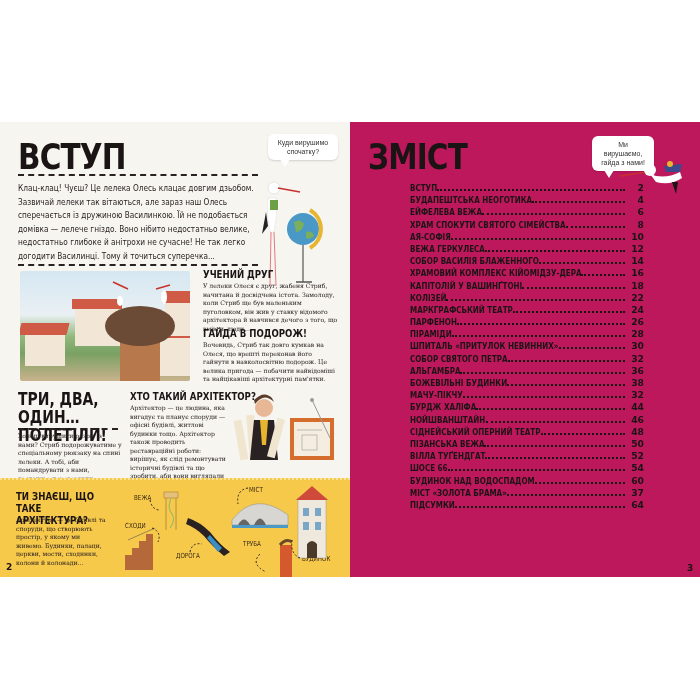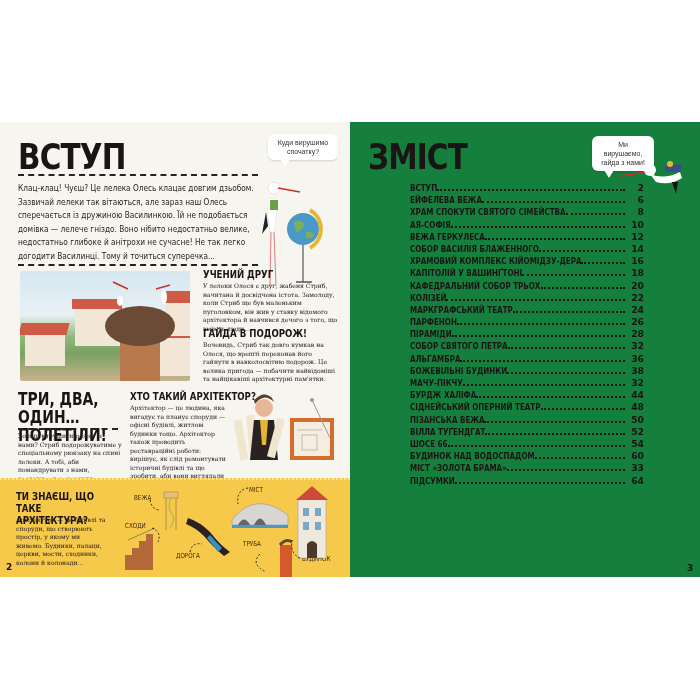--- a/index.html
+++ b/index.html
@@ -1,19 +1,19 @@
 <!DOCTYPE html>
 <html><head>
 <meta charset="utf-8">
 <style>
   * { box-sizing: border-box; margin: 0; padding: 0; }
   body { width: 700px; height: 700px; background: #ffffff; position: relative; overflow: hidden; font-family: "Liberation Sans", sans-serif; }
   .spread { position: absolute; left: 0; top: 122px; width: 676px; height: 455px; }
   .page-left { position: absolute; left: 0; top: 0; width: 350px; height: 455px; background: #f6f5f0; overflow: hidden; }
-  .page-right { position: absolute; left: 350px; top: 0; width: 350px; height: 455px; background: #15803d; overflow: hidden; padding-left: 12px; }
+  .page-right { position: absolute; left: 350px; top: 0; width: 350px; height: 455px; background: #be185d; overflow: hidden; padding-left: 12px; }
 
   .title-big { position: absolute; font-family: "DejaVu Sans", sans-serif; font-weight: bold; color: #1a1414; letter-spacing: -1px; transform: scaleX(0.82); transform-origin: left top; }
   .intro-title { left: 18px; top: 14px; font-size: 36px; }
   .toc-title { left: 18px; top: 14px; font-size: 36px; }
 
   .dash { position: absolute; height: 0; border-top: 2px dashed #2a2222; }
   .intro-text { position: absolute; left: 18px; top: 60px; width: 240px; font-size: 8.4px; line-height: 13.5px; color: #2a2222; font-family: "DejaVu Sans", sans-serif; transform: scaleX(0.88); transform-origin: left top; width: 275px; }
 
   .bubble { position: absolute; background: #fff; border-radius: 6px; font-size: 7px; line-height: 9px; color: #333; text-align: center; padding: 4px 6px; box-shadow: 0 1px 2px rgba(0,0,0,0.15); }
   .bubble::after { content: ""; position: absolute; width: 0; height: 0; border-left: 5px solid transparent; border-right: 5px solid transparent; border-top: 8px solid #fff; bottom: -7px; left: 12px; }
@@ -185,20 +185,25 @@
       <path d="M52 24 L56 36 L58 24 Z" fill="#1a1414"></path>
     </svg>
 
     <div class="toc" id="toc-list">
         <div class="toc-row">
     <span class="toc-label" style="margin-right: -7.85843px;">ВСТУП</span>
     <span class="toc-dots"></span>
     <span class="toc-page">2</span>
   </div>
         <div class="toc-row">
+    <span class="toc-label" style="margin-right: -34.8934px;">БУДАПЕШТСЬКА НЕОГОТИКА</span>
+    <span class="toc-dots"></span>
+    <span class="toc-page">4</span>
+  </div>
+        <div class="toc-row">
     <span class="toc-label" style="margin-right: -20.0694px;">ЕЙФЕЛЕВА ВЕЖА</span>
     <span class="toc-dots"></span>
     <span class="toc-page">6</span>
   </div>
         <div class="toc-row">
     <span class="toc-label" style="margin-right: -43.4509px;">ХРАМ СПОКУТИ СВЯТОГО СІМЕЙСТВА</span>
     <span class="toc-dots"></span>
     <span class="toc-page">8</span>
   </div>
         <div class="toc-row">
@@ -220,45 +225,45 @@
     <span class="toc-label" style="margin-right: -48.4975px;">ХРАМОВИЙ КОМПЛЕКС КІЙОМІДЗУ-ДЕРА</span>
     <span class="toc-dots"></span>
     <span class="toc-page">16</span>
   </div>
         <div class="toc-row">
     <span class="toc-label" style="margin-right: -31.7531px;">КАПІТОЛІЙ У ВАШИНҐТОНІ</span>
     <span class="toc-dots"></span>
     <span class="toc-page">18</span>
   </div>
         <div class="toc-row">
-    <span class="toc-label" style="margin-right: -36.6303px;">КАФЕДРАЛЬНИЙ СОБОР ТРЬОХ</span>
-    <span class="toc-dots"></span>
-    <span class="toc-page">20</span>
-  </div>
-        <div class="toc-row">
     <span class="toc-label" style="margin-right: -10.4375px;">КОЛІЗЕЙ</span>
     <span class="toc-dots"></span>
     <span class="toc-page">22</span>
   </div>
         <div class="toc-row">
     <span class="toc-label" style="margin-right: -29.1984px;">МАРКГРАФСЬКИЙ ТЕАТР</span>
     <span class="toc-dots"></span>
     <span class="toc-page">24</span>
   </div>
         <div class="toc-row">
     <span class="toc-label" style="margin-right: -13.1147px;">ПАРФЕНОН</span>
     <span class="toc-dots"></span>
     <span class="toc-page">26</span>
   </div>
         <div class="toc-row">
     <span class="toc-label" style="margin-right: -11.3553px;">ПІРАМІДИ</span>
     <span class="toc-dots"></span>
     <span class="toc-page">28</span>
   </div>
         <div class="toc-row">
+    <span class="toc-label" style="margin-right: -41.6172px;">ШПИТАЛЬ «ПРИТУЛОК НЕВИННИХ»</span>
+    <span class="toc-dots"></span>
+    <span class="toc-page">30</span>
+  </div>
+        <div class="toc-row">
     <span class="toc-label" style="margin-right: -27.3903px;">СОБОР СВЯТОГО ПЕТРА</span>
     <span class="toc-dots"></span>
     <span class="toc-page">32</span>
   </div>
         <div class="toc-row">
     <span class="toc-label" style="margin-right: -14.5316px;">АЛЬГАМБРА</span>
     <span class="toc-dots"></span>
     <span class="toc-page">36</span>
   </div>
         <div class="toc-row">
@@ -270,20 +275,25 @@
     <span class="toc-label" style="margin-right: -15.1916px;">МАЧУ-ПІКЧУ</span>
     <span class="toc-dots"></span>
     <span class="toc-page">32</span>
   </div>
         <div class="toc-row">
     <span class="toc-label" style="margin-right: -18.7609px;">БУРДЖ ХАЛІФА</span>
     <span class="toc-dots"></span>
     <span class="toc-page">44</span>
   </div>
         <div class="toc-row">
+    <span class="toc-label" style="margin-right: -20.7666px;">НОЙШВАНШТАЙН</span>
+    <span class="toc-dots"></span>
+    <span class="toc-page">46</span>
+  </div>
+        <div class="toc-row">
     <span class="toc-label" style="margin-right: -36.5328px;">СІДНЕЙСЬКИЙ ОПЕРНИЙ ТЕАТР</span>
     <span class="toc-dots"></span>
     <span class="toc-page">48</span>
   </div>
         <div class="toc-row">
     <span class="toc-label" style="margin-right: -21.4003px;">ПІЗАНСЬКА ВЕЖА</span>
     <span class="toc-dots"></span>
     <span class="toc-page">50</span>
   </div>
         <div class="toc-row">
@@ -297,21 +307,21 @@
     <span class="toc-page">54</span>
   </div>
         <div class="toc-row">
     <span class="toc-label" style="margin-right: -35.3219px;">БУДИНОК НАД ВОДОСПАДОМ</span>
     <span class="toc-dots"></span>
     <span class="toc-page">60</span>
   </div>
         <div class="toc-row">
     <span class="toc-label" style="margin-right: -27.1947px;">МІСТ «ЗОЛОТА БРАМА»</span>
     <span class="toc-dots"></span>
-    <span class="toc-page">33</span>
+    <span class="toc-page">37</span>
   </div>
         <div class="toc-row">
     <span class="toc-label" style="margin-right: -12.1744px;">ПІДСУМКИ</span>
     <span class="toc-dots"></span>
     <span class="toc-page">64</span>
   </div>
       </div>
 
     <div class="pg-num" style="left:337px; top:441px;">3</div>
   </div>

